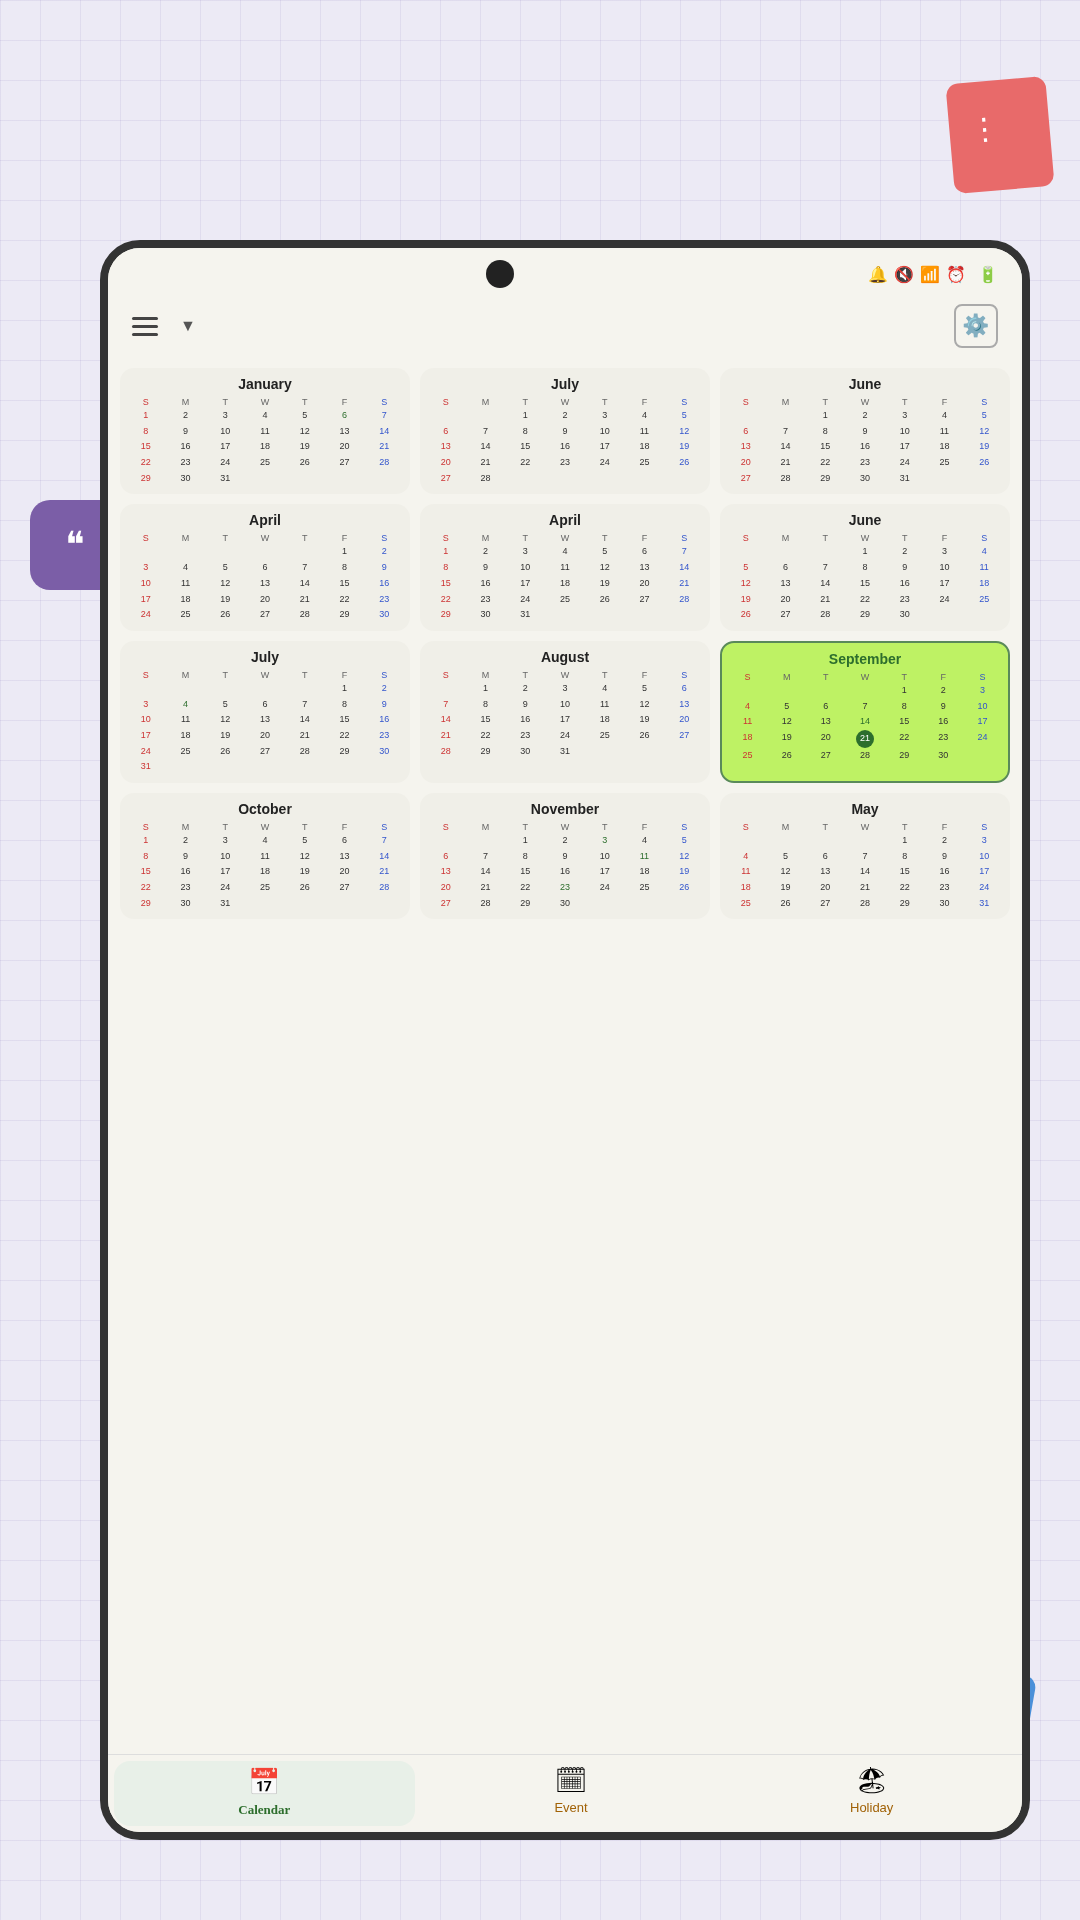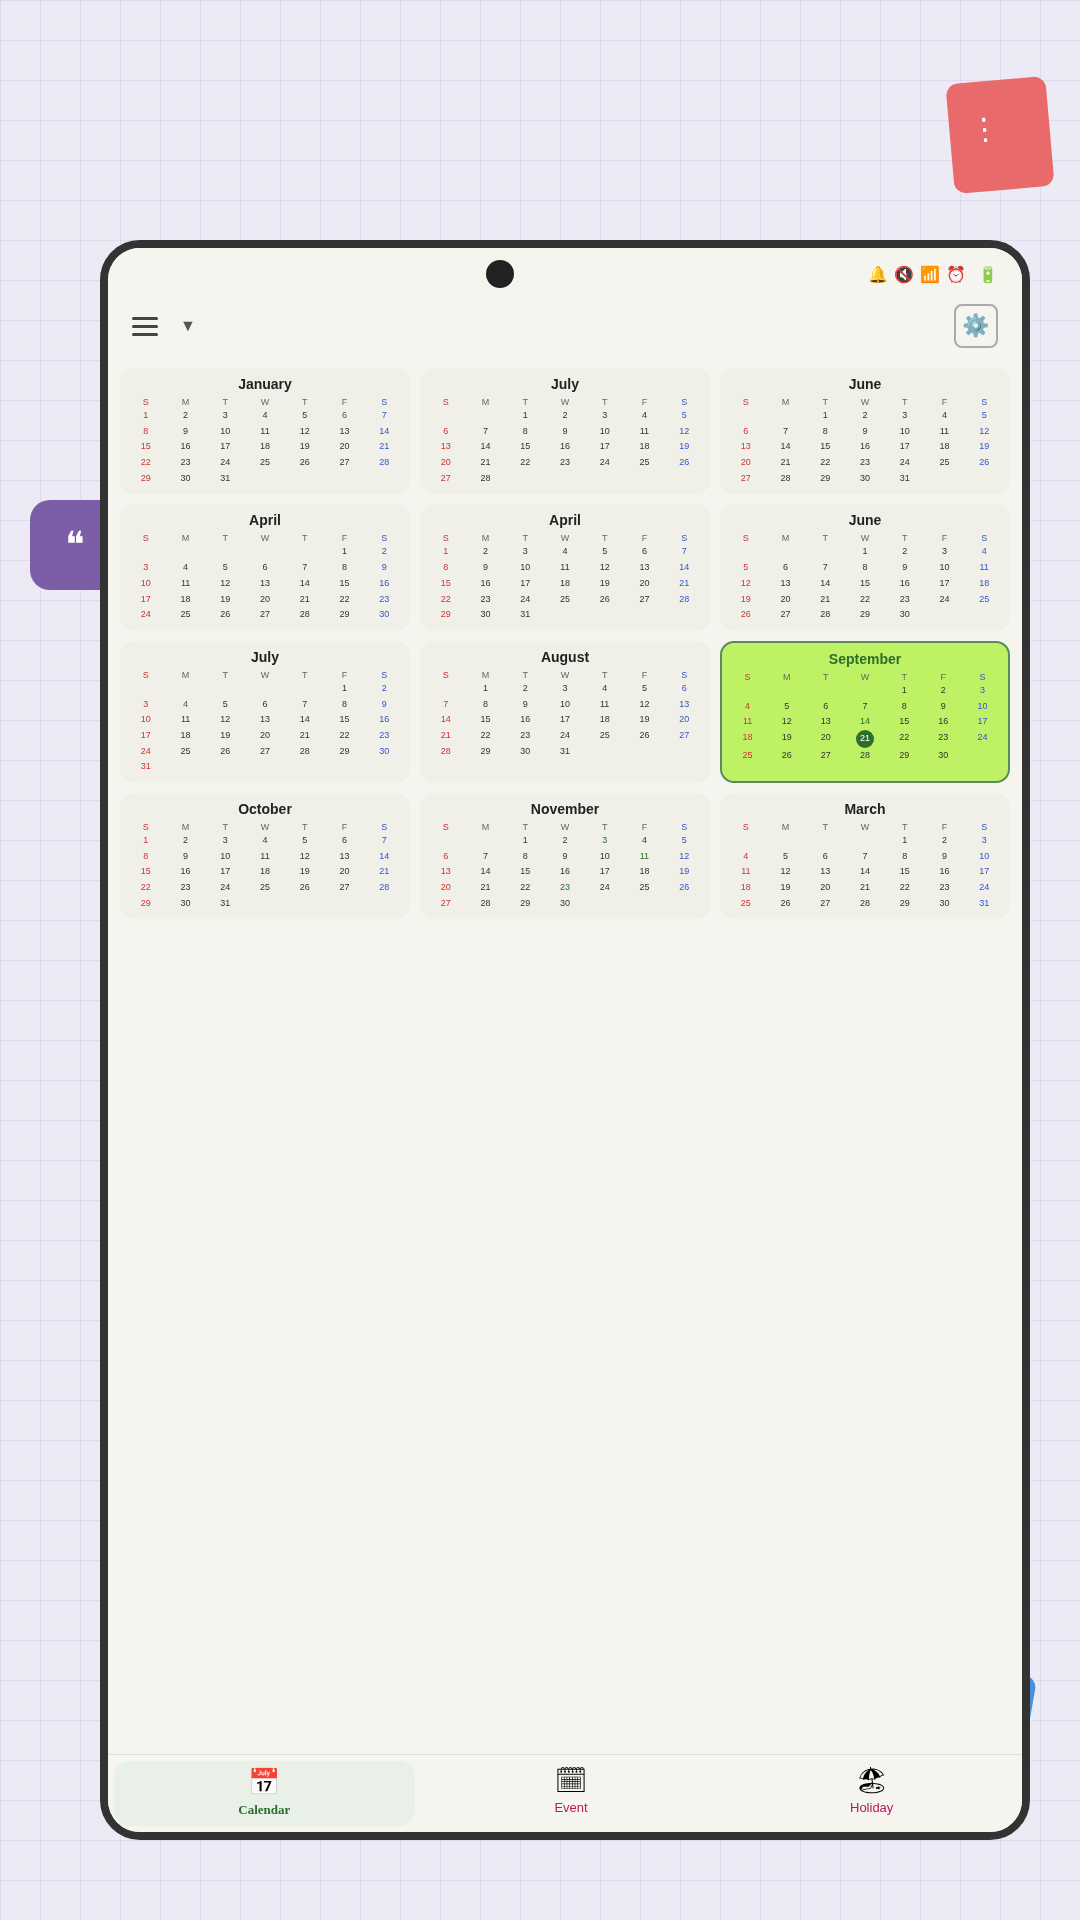--- a/index.html
+++ b/index.html
@@ -281,21 +281,21 @@
       background: #e8f0e8;
       border-radius: 16px;
       margin: 6px;
       padding: 6px 0 8px;
     }
     .nav-icon {
       font-size: 26px;
     }
     .nav-label {
       font-size: 13px;
-      color: #be185d;
+      color: #a16207;
     }
     .nav-item.active .nav-label {
       color: #2d6e2d;
       font-weight: 600;
       font-family: Liberation Serif, serif;
     }
   </style>
 </head>
 <body>
 
@@ -843,21 +843,21 @@
             <div class="day-cell">24</div>
             <div class="day-cell">25</div>
             <div class="day-cell sat">26</div>
             <div class="day-cell sun">27</div>
             <div class="day-cell">28</div>
             <div class="day-cell">29</div>
             <div class="day-cell">30</div>
           </div>
         </div>
         <div class="month-card">
-          <div class="month-name">March</div>
+          <div class="month-name">May</div>
           <div class="weekdays">
             <div class="weekday sun">S</div>
             <div class="weekday">M</div>
             <div class="weekday">T</div>
             <div class="weekday">W</div>
             <div class="weekday">T</div>
             <div class="weekday">F</div>
             <div class="weekday sat">S</div>
           </div>
           <div class="days-grid">

